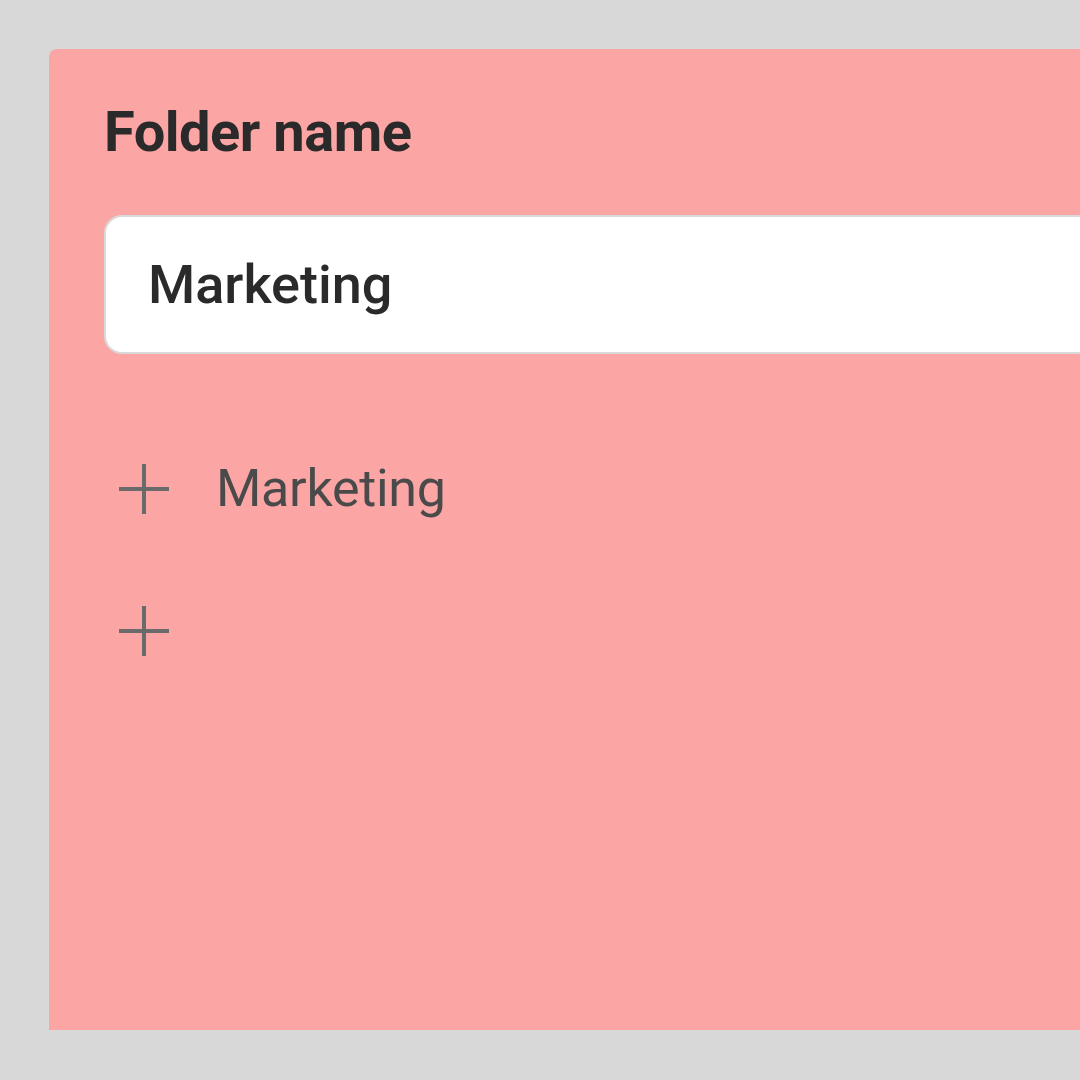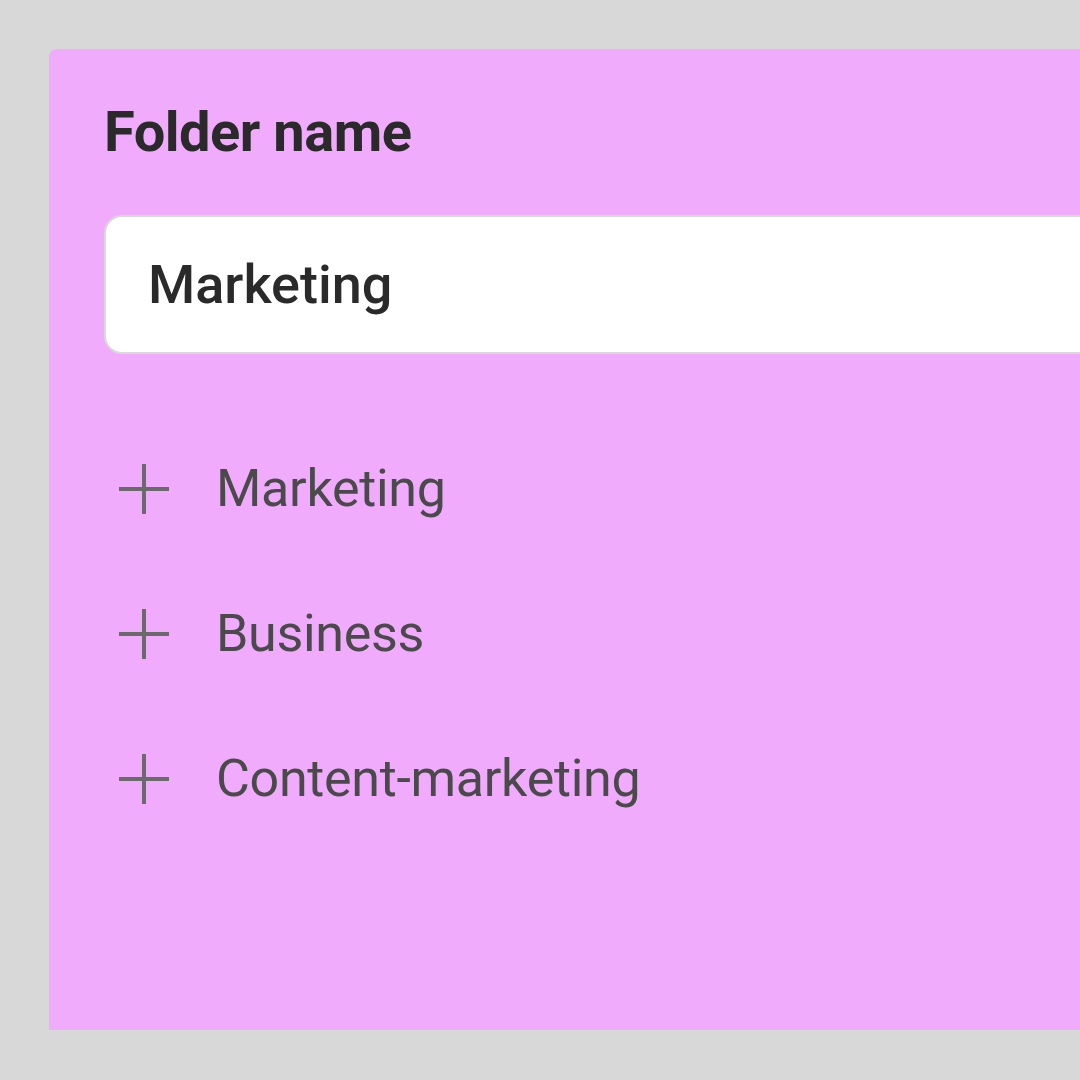--- a/index.html
+++ b/index.html
@@ -14,21 +14,21 @@
       height: 1080px;
       overflow: hidden;
       position: relative;
     }
     .dialog {
       position: absolute;
       left: 49px;
       top: 49px;
       width: 1031px;
       height: 981px;
-      background: #f0abfc;
+      background: #fca5a5;
       border-radius: 8px 0 0 0;
       padding: 50px 0 0 55px;
     }
     .dialog-title {
       font-size: 56px;
       font-weight: 700;
       color: #2a2a2a;
       margin-bottom: 50px;
       letter-spacing: -0.5px;
     }
@@ -91,25 +91,15 @@
       </span>
       <span class="suggestion-label">Marketing</span>
     </div>
     <div class="suggestion-item">
       <span class="plus-icon">
         <svg viewBox="0 0 56 56" fill="none" stroke="#6a6a6a" stroke-width="4" stroke-linecap="square">
           <line x1="28" y1="5" x2="28" y2="51"></line>
           <line x1="5" y1="28" x2="51" y2="28"></line>
         </svg>
       </span>
-      <span class="suggestion-label">Business</span>
-    </div>
-    <div class="suggestion-item">
-      <span class="plus-icon">
-        <svg viewBox="0 0 56 56" fill="none" stroke="#6a6a6a" stroke-width="4" stroke-linecap="square">
-          <line x1="28" y1="5" x2="28" y2="51"></line>
-          <line x1="5" y1="28" x2="51" y2="28"></line>
-        </svg>
-      </span>
-      <span class="suggestion-label">Content-marketing</span>
     </div>
   </div>
 </div>
 
 </body></html>

